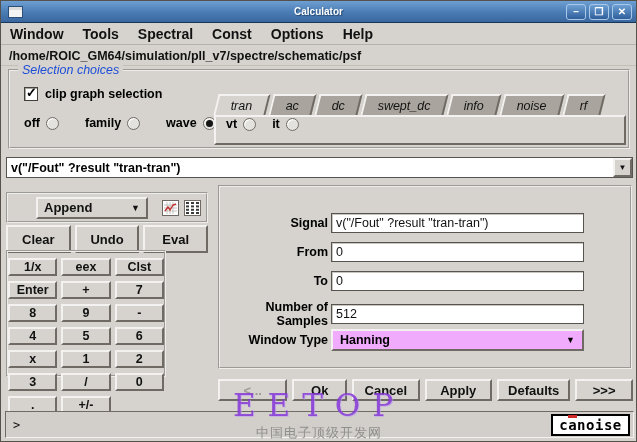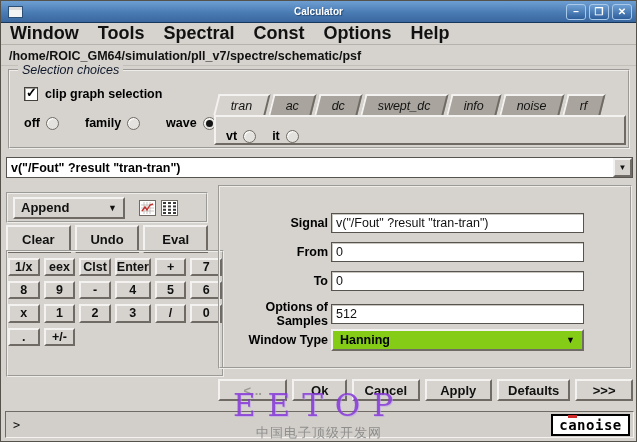--- a/index.html
+++ b/index.html
@@ -20,45 +20,45 @@
   .win-icon { width:15px; height:12px; margin-left:7px; background:#f4f4f4;
     border:1px solid #2c4f78; box-shadow:inset 0 3px 0 #dcdcdc; z-index:2; }
   .win-controls { position:absolute; right:4px; top:3px; display:flex; gap:3px; z-index:2; }
   .win-btn { width:20px; height:16px; border-radius:3px;
     background:linear-gradient(#6d9fd3,#2f5f9b); border:1px solid #a9c9ea;
     color:#fff; font-size:10px; font-weight:bold; line-height:14px; text-align:center;
     cursor:default; }
 
   
   .menubar { position:absolute; top:23px; left:0; right:0; height:21px;
-    display:flex; align-items:flex-end; gap:19px; padding:0 9px;
-    font-weight:bold; font-size:18px; color:#111;
+    display:flex; align-items:center; gap:19px; padding:0 9px;
+    font-weight:bold; font-size:14px; color:#111;
     border-bottom:1px solid #b5b2ac; }
   .menu-item { cursor:default; }
   .pathbar { position:absolute; top:45px; left:0; right:0; height:20px;
     display:flex; align-items:center; padding:0 8px;
     font-weight:bold; font-size:12.5px; color:#111;
     border-bottom:1px solid #c2bfb9; }
 
   
-  .groove { border:2px groove #efede9; }
+  .groove { border:2px groove #efede9;justify-content:flex-end; }
   .btn { background:#d6d3ce; font-weight:bold; font-size:13px; color:#111;
     border-top:2px solid #f3f2f0; border-left:2px solid #f3f2f0;
     border-right:2px solid #6f6b64; border-bottom:2px solid #6f6b64;
     display:flex; align-items:center; justify-content:center; cursor:default; }
   .btn.disabled { color:#9d9a94; }
   .field { background:#fff; border:1px solid #57534e;
     box-shadow:inset 1px 1px 0 #c9c6c0; font-size:12.5px; color:#111;
     padding:0 4px; display:flex; align-items:center; }
   input.field { font-family:"Liberation Sans",sans-serif; outline:none; }
 
   
   .groupbox { position:absolute; border:2px groove #efede9; }
   .groupbox > .gb-title { position:absolute; top:-8px; left:8px;
-    background:#d6d3ce; padding:0 4px; font-size:12.5px; color:#0f172a; }
+    background:#d6d3ce; padding:0 4px; font-size:12.5px; color:#1d4ed8; }
   .gb-title.italic { font-style:italic; }
   .gb-title.bold { font-weight:bold; }
 
   
   #sel-group { left:7px; top:68px; width:622px; height:80px; }
   .clip-row { position:absolute; left:14px; top:16px; display:flex; align-items:center; gap:7px; }
   .checkbox { width:14px; height:14px; background:#fff; border:1px solid #44413c;
     box-shadow:inset 1px 1px 0 #a9a59f; position:relative; }
   .checkbox .check { position:absolute; left:1px; top:-3px; font-size:13px; font-weight:bold; color:#000; }
   .clip-label { font-weight:bold; font-size:12.5px; }
@@ -75,21 +75,21 @@
   .tab { height:21px; padding:0 13px; display:flex; align-items:center;
     background:#a9a59e; transform:skewX(-14deg);
     border-top:2px solid #f3f2f0; border-left:2px solid #f3f2f0; border-right:2px solid #6f6b64;
     font-style:italic; font-size:12.5px; color:#141414; cursor:default; }
   .tab span { transform:skewX(14deg); }
   .tab.active { background:#d6d3ce; font-weight:normal; }
   .tabpanel { position:absolute; left:204px; top:44px; width:412px; height:30px;
     background:#d6d3ce;
     border-top:2px solid #f3f2f0; border-left:2px solid #f3f2f0;
     border-right:2px solid #6f6b64; border-bottom:2px solid #6f6b64;
-    display:flex; align-items:flex-end; gap:16px; padding:0 10px; }
+    display:flex; align-items:flex-start; gap:16px; padding:0 10px; }
 
   
   #expr-combo { position:absolute; left:5px; top:156px; width:627px; height:21px;
     background:#fff; border:1px solid #57534e; display:flex; align-items:center; }
   #expr-combo .combo-text { flex:1; font-weight:bold; font-size:12.5px; padding:0 4px;
     white-space:nowrap; overflow:hidden; }
   .combo-arrow-btn { width:19px; height:100%; background:#d6d3ce;
     border-top:2px solid #f3f2f0; border-left:2px solid #f3f2f0;
     border-right:2px solid #6f6b64; border-bottom:2px solid #6f6b64;
     display:flex; align-items:center; justify-content:center; font-size:8px; color:#111; cursor:default; }
@@ -97,31 +97,31 @@
   
   #append-frame { position:absolute; left:5px; top:191px; width:202px; height:31px;
     display:flex; align-items:center; gap:14px; padding:0 5px; }
   #append-dd { width:112px; height:22px; justify-content:space-between; padding:0 6px; }
   #append-dd .dd-arrow { font-size:9px; }
   .mini-icon { width:17px; height:16px; background:#fff; border:1px solid #6f6b64;
     display:flex; align-items:center; justify-content:center; cursor:default; }
   #actions-row { position:absolute; left:5px; top:224px; width:202px; height:20px;
     display:flex; gap:4px; }
   #actions-row .btn { flex:1; height:28px; }
-  #keypad-frame { position:absolute; left:5px; top:249px; width:218px; height:127px;
-    padding:6px 0; display:grid; grid-template-columns:repeat(6,1fr);
+  #keypad-frame { position:absolute; left:5px; top:249px; width:160px; height:127px;
+    padding:6px 0; display:grid; grid-template-columns:repeat(3,1fr);
     grid-template-rows:repeat(5,1fr); gap:5px 4px; }
   #keypad-frame .btn { font-size:12.5px; }
 
   
   #psd-group { left:217px; top:184px; width:414px; height:184px; }
   .psd-row { position:absolute; left:0; display:flex; align-items:center; }
   .psd-label { width:111px; text-align:right; font-weight:bold; font-size:12.5px; padding-right:3px; }
   .psd-field { width:253px; height:20px; }
-  .psd-combo { width:253px; height:22px; background:#84cc16;
+  .psd-combo { width:253px; height:22px; background:#f0abfc;
     border-top:2px solid #f3f2f0; border-left:2px solid #f3f2f0;
     border-right:2px solid #6f6b64; border-bottom:2px solid #6f6b64;
     display:flex; align-items:center; justify-content:space-between; padding:0 7px;
     font-weight:bold; font-size:12.5px; cursor:default;gap:24px; }
   .psd-combo .dd-arrow { font-size:9px; }
 
   
   #bottom-row { position:absolute; left:217px; top:378px; width:415px; height:22px;
     display:flex; gap:5px; }
   #bottom-row .btn { height:22px; font-size:13px; }
@@ -312,21 +312,21 @@
     </div>
     <div class="psd-row" style="top:55px;">
       <span class="psd-label">From</span>
       <input class="field psd-field" value="0" style="">
     </div>
     <div class="psd-row" style="top:84px;">
       <span class="psd-label">To</span>
       <input class="field psd-field" value="0" style="">
     </div>
     <div class="psd-row" style="top:113px;">
-      <span class="psd-label">Options of Samples</span>
+      <span class="psd-label">Number of Samples</span>
       <input class="field psd-field" value="512" style="">
     </div>
     <div class="psd-row" style="top:142px;">
       <span class="psd-label">Window Type</span>
       <div class="psd-combo">
         <span>Hanning</span>
         <span class="dd-arrow">▼</span>
       </div>
     </div>
   </div>

